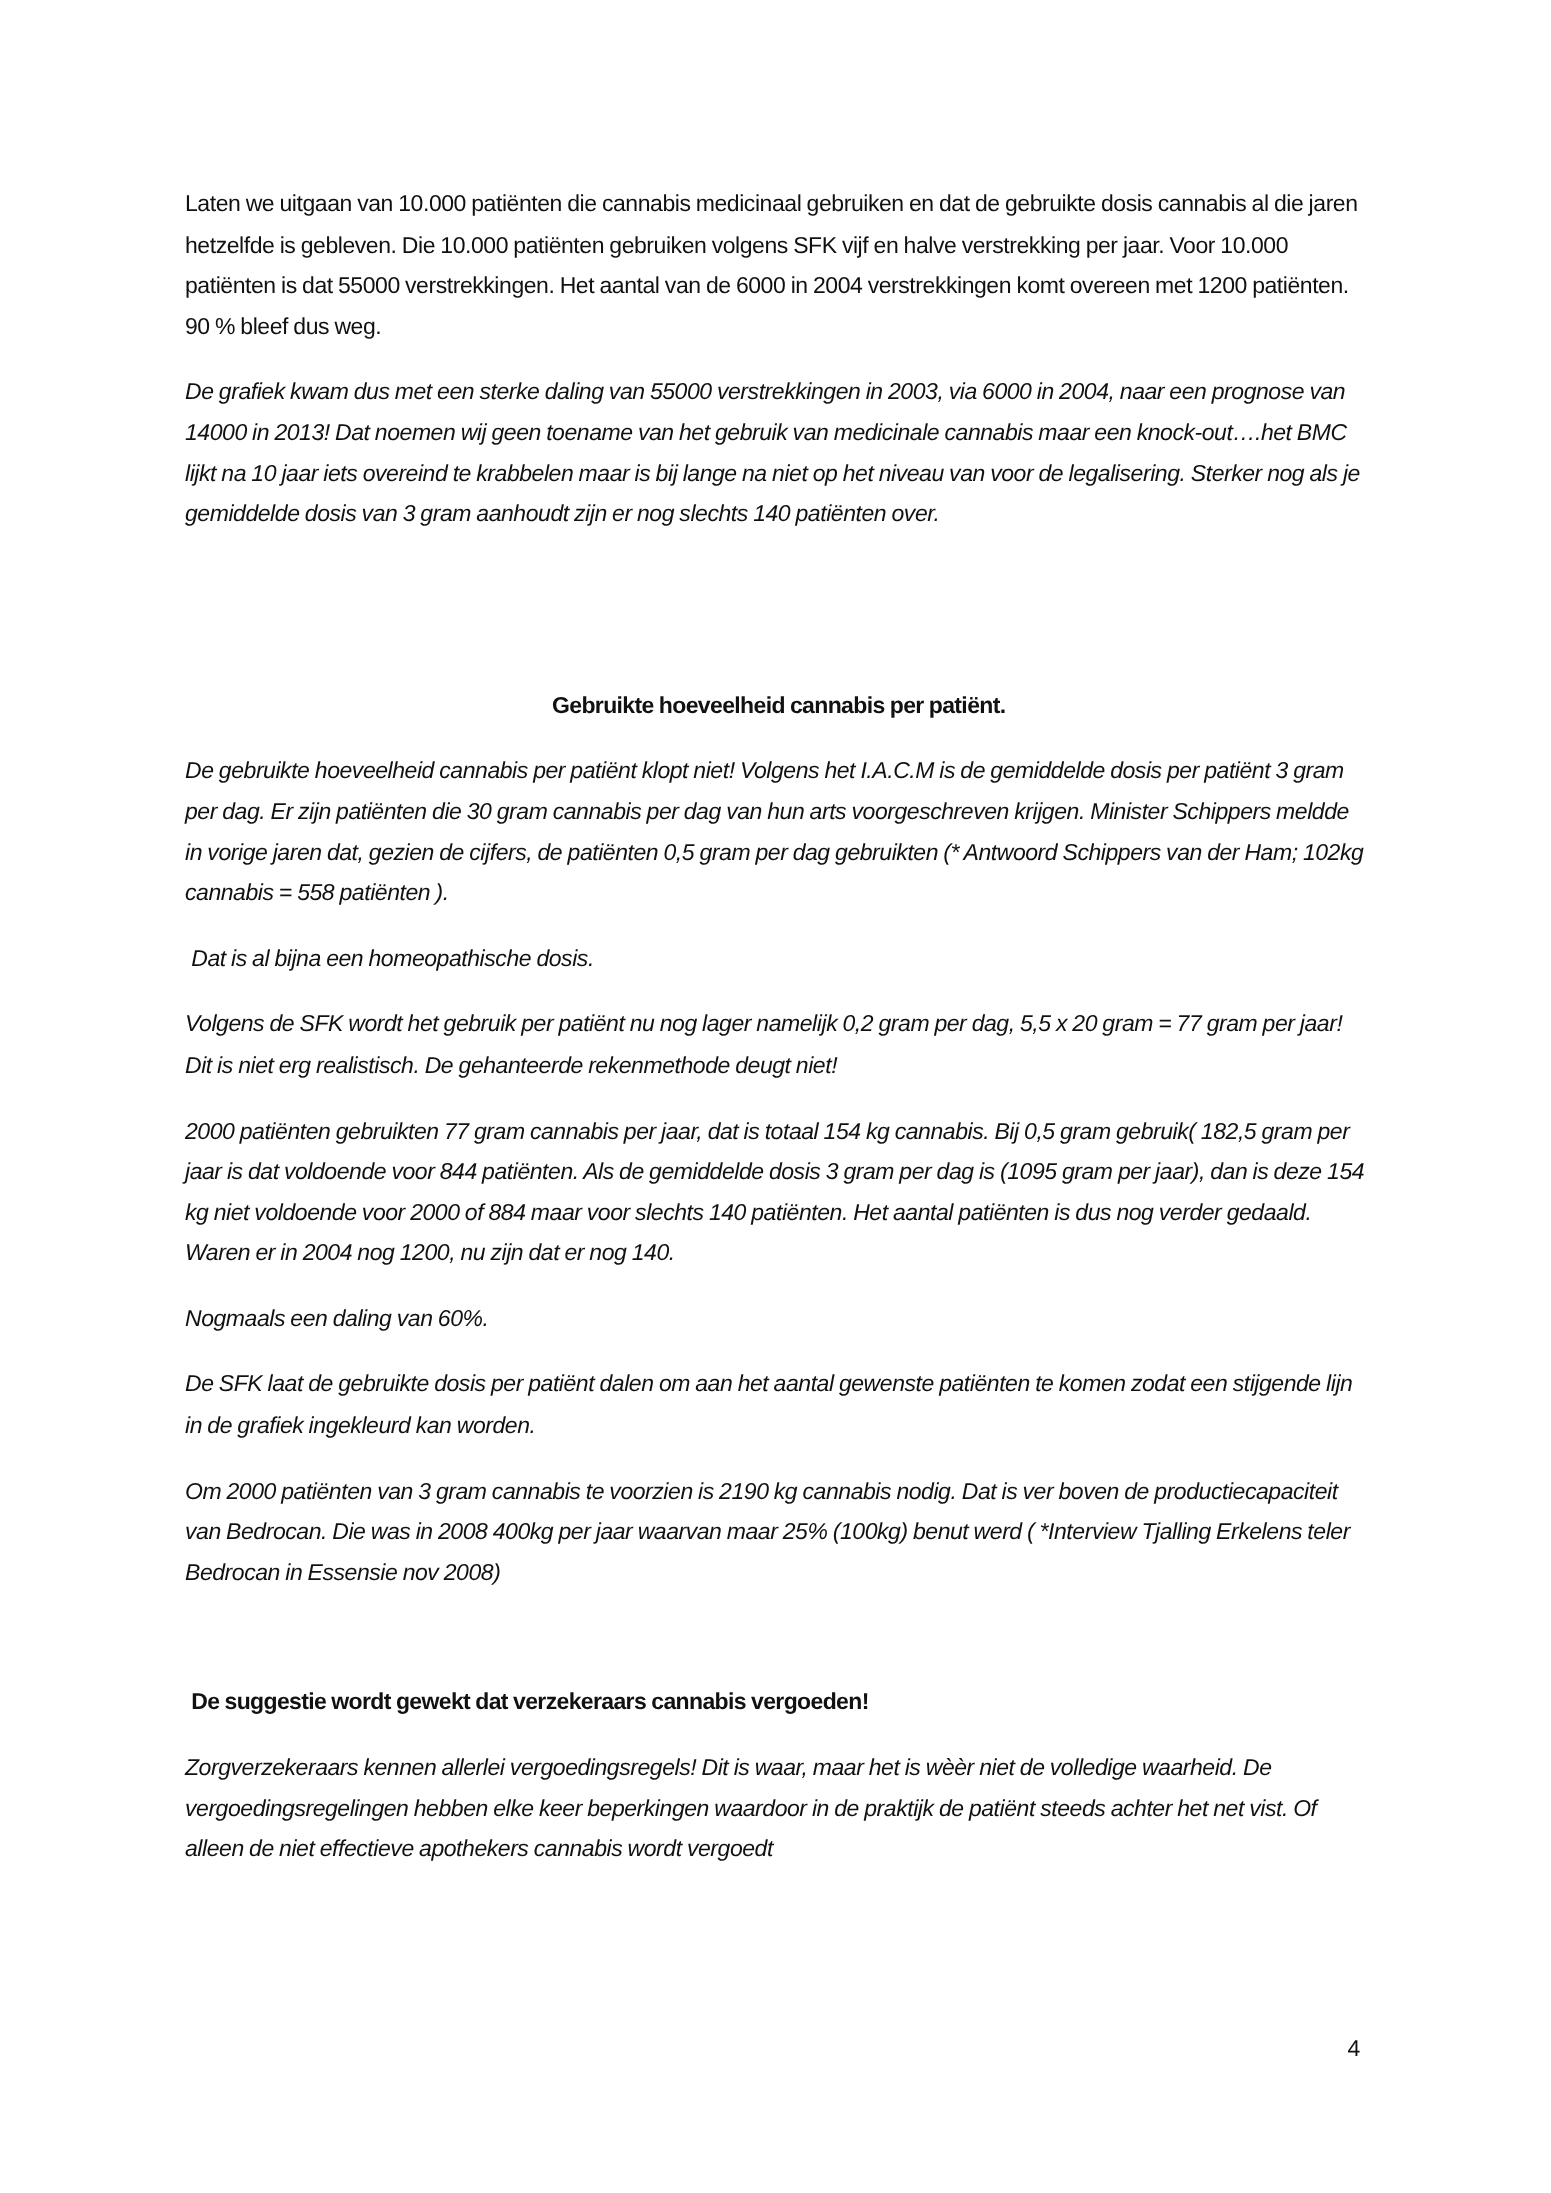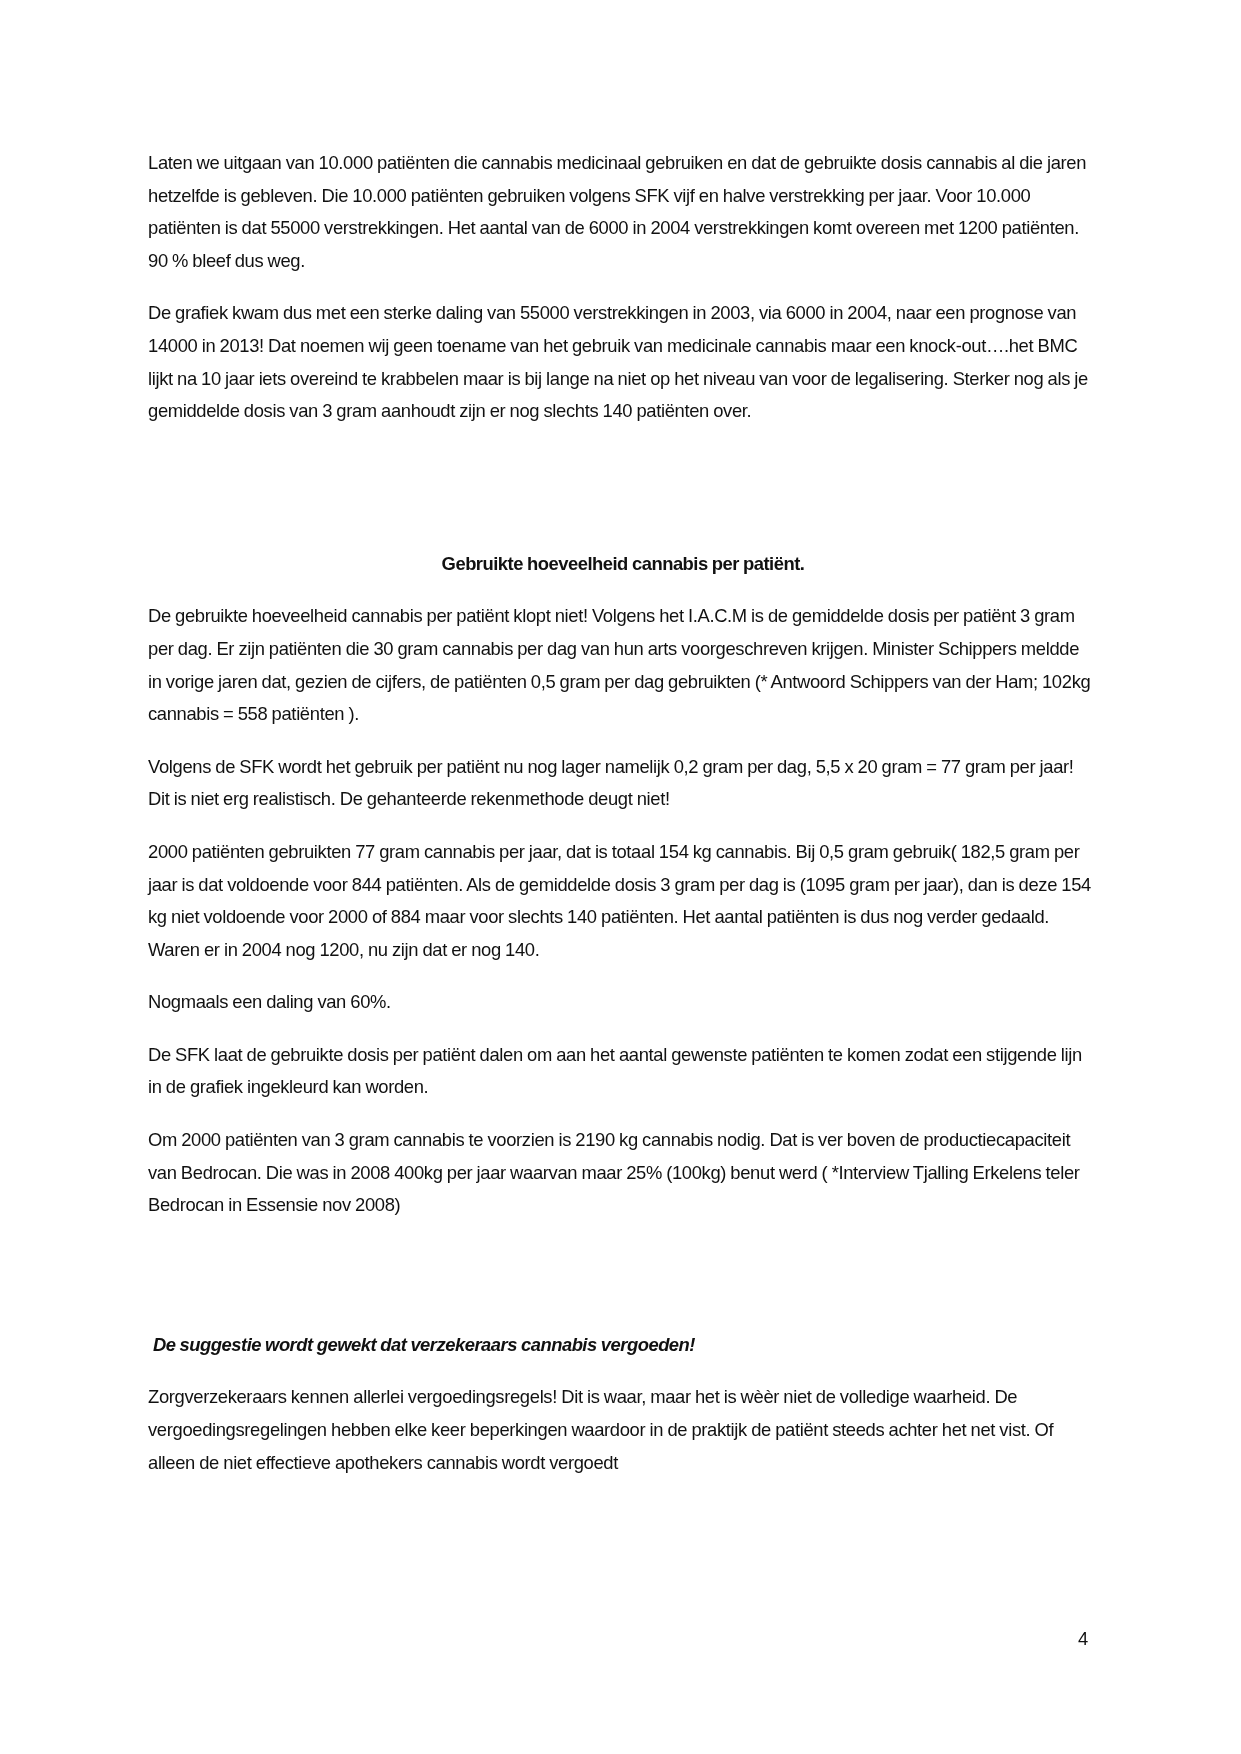--- a/index.html
+++ b/index.html
@@ -7,42 +7,43 @@
   .page {
     position: absolute; left: 0; top: 0; width: 1241px; height: 1754px; background: #fff;
   }
   .content {
     position: absolute; left: 148px; top: 147px; width: 945px;
     font-family: "Liberation Sans", sans-serif;
     font-size: 18.4px; line-height: 32.6px; color: #111;
     letter-spacing: -0.35px; word-spacing: -0.5px;
   }
   .content p { margin: 0; }
-  .p-gap { margin-top: 20px !important; }
+  .p-gap { margin-top: 20px !important; font-style: italic; }
   .heading { font-weight: bold; padding-left: 5px; letter-spacing: -0.5px; }
   .indent1 { padding-left: 5px; }
   .page-number {
     position: absolute; left: 1078px; top: 1628px;
     font-family: "Liberation Sans", sans-serif; font-size: 18.4px; color: #111;
   }
 </style>
 </head>
 <body>
 
 <div class="page">
   <div class="content">
     <p>Laten we uitgaan van 10.000 patiënten die cannabis medicinaal gebruiken en dat de gebruikte dosis cannabis al die jaren hetzelfde is gebleven. Die 10.000 patiënten gebruiken volgens SFK vijf en halve verstrekking per jaar. Voor 10.000 patiënten is dat 55000 verstrekkingen. Het aantal van de 6000 in 2004 verstrekkingen komt overeen met 1200 patiënten. 90 % bleef dus weg.</p>
     <p class="p-gap">De grafiek kwam dus met een sterke daling van 55000 verstrekkingen in 2003, via 6000 in 2004, naar een prognose van 14000 in 2013! Dat noemen wij geen toename van het gebruik van medicinale cannabis maar een knock-out….het BMC lijkt na 10 jaar iets overeind te krabbelen maar is bij lange na niet op het niveau van voor de legalisering. Sterker nog als je gemiddelde dosis van 3 gram aanhoudt zijn er nog slechts 140 patiënten over.</p>
 
     <p class="heading" style="margin-top:120px;text-align:center;">Gebruikte hoeveelheid cannabis per patiënt.</p>
     <p class="p-gap">De gebruikte hoeveelheid cannabis per patiënt klopt niet! Volgens het I.A.C.M is de gemiddelde dosis per patiënt 3 gram per dag. Er zijn patiënten die 30 gram cannabis per dag van hun arts voorgeschreven krijgen.  Minister Schippers meldde in vorige jaren dat, gezien de cijfers, de patiënten 0,5 gram per dag gebruikten (* Antwoord Schippers van der Ham; 102kg cannabis = 558 patiënten ).</p>
+    <p class="p-gap indent1">Dat is al bijna een homeopathische dosis.</p>
     <p class="p-gap">Volgens de SFK wordt het gebruik per patiënt nu nog lager namelijk 0,2 gram per dag, 5,5 x 20 gram = 77 gram per jaar! Dit is niet erg realistisch. De gehanteerde rekenmethode deugt niet!</p>
     <p class="p-gap">2000 patiënten gebruikten 77 gram cannabis per jaar, dat is totaal 154 kg cannabis. Bij 0,5 gram gebruik( 182,5 gram per jaar is dat voldoende voor 844 patiënten.  Als de gemiddelde dosis 3 gram per dag is (1095 gram per jaar), dan is deze 154 kg niet voldoende voor 2000 of 884 maar voor slechts 140 patiënten. Het aantal patiënten is dus nog verder gedaald. Waren er in 2004 nog 1200, nu zijn dat er nog 140.</p>
     <p class="p-gap">Nogmaals een daling van 60%.</p>
     <p class="p-gap">De SFK laat de gebruikte dosis per patiënt dalen om aan het aantal gewenste patiënten te komen zodat een stijgende lijn  in de grafiek ingekleurd  kan worden.</p>
     <p class="p-gap">Om 2000 patiënten van 3 gram cannabis te voorzien is 2190 kg cannabis nodig. Dat is ver boven de productiecapaciteit van Bedrocan.  Die was in 2008 400kg per jaar waarvan maar 25% (100kg) benut werd   ( *Interview Tjalling Erkelens teler Bedrocan in Essensie  nov 2008)</p>
 
-    <p class="heading" style="margin-top:107px;font-style:italic;">De suggestie wordt gewekt dat verzekeraars cannabis vergoeden!</p>
+    <p class="heading" style="margin-top:71px;">De suggestie wordt gewekt dat verzekeraars cannabis vergoeden!</p>
     <p class="p-gap">Zorgverzekeraars kennen allerlei vergoedingsregels! Dit is waar, maar het is wèèr niet de volledige waarheid. De vergoedingsregelingen hebben elke keer beperkingen waardoor in de praktijk de patiënt steeds achter het net vist. Of alleen de niet effectieve apothekers cannabis wordt vergoedt</p>
   </div>
 
   <div class="page-number">4</div>
 </div>
 
 </body></html>

